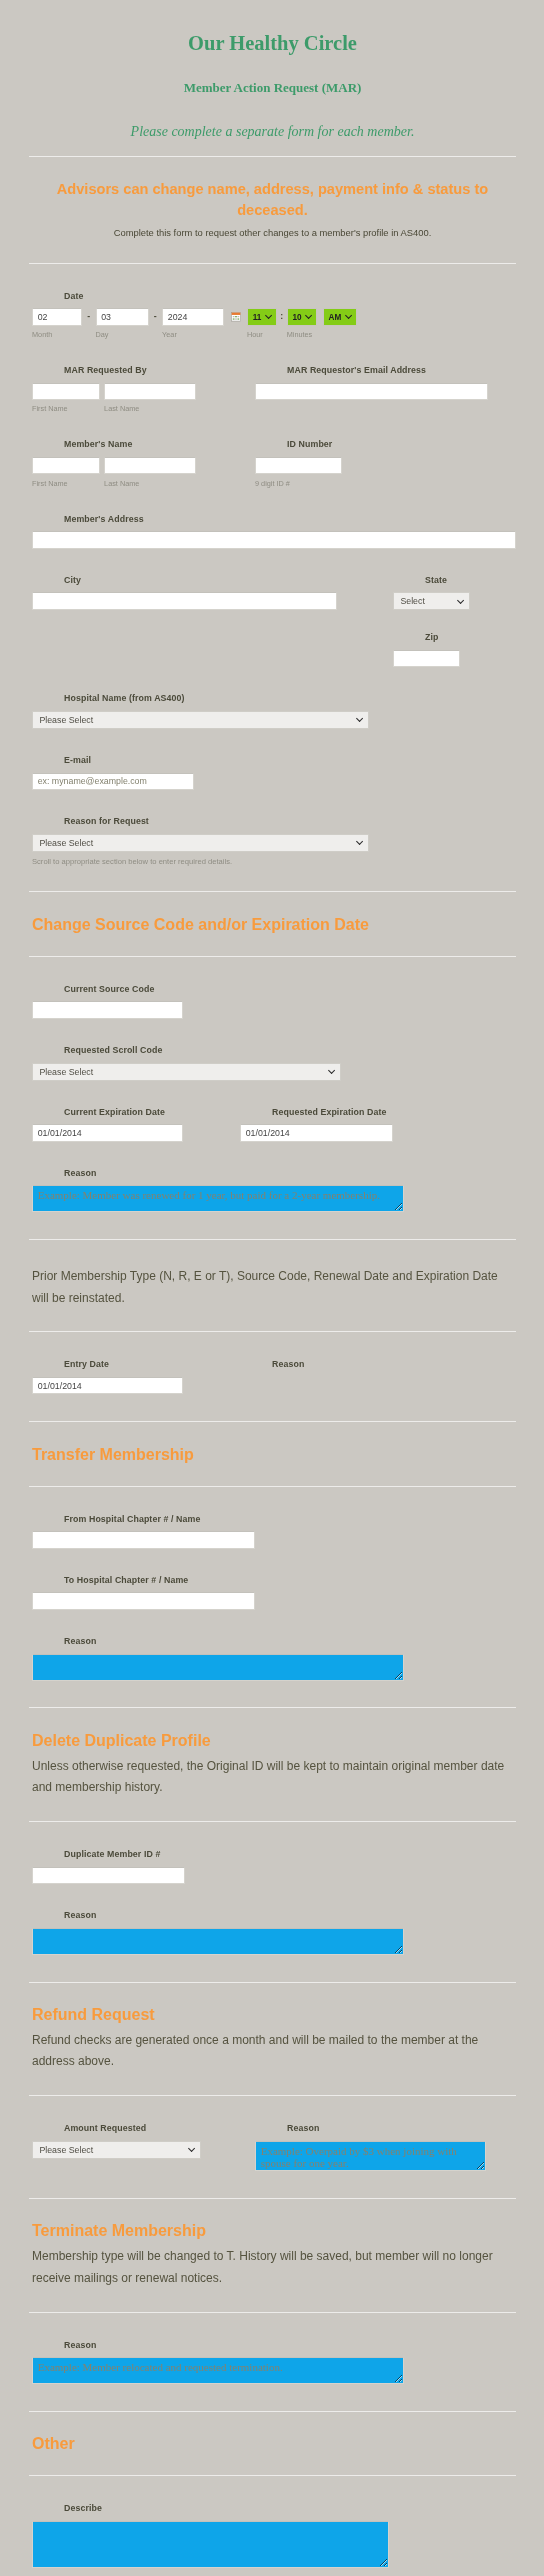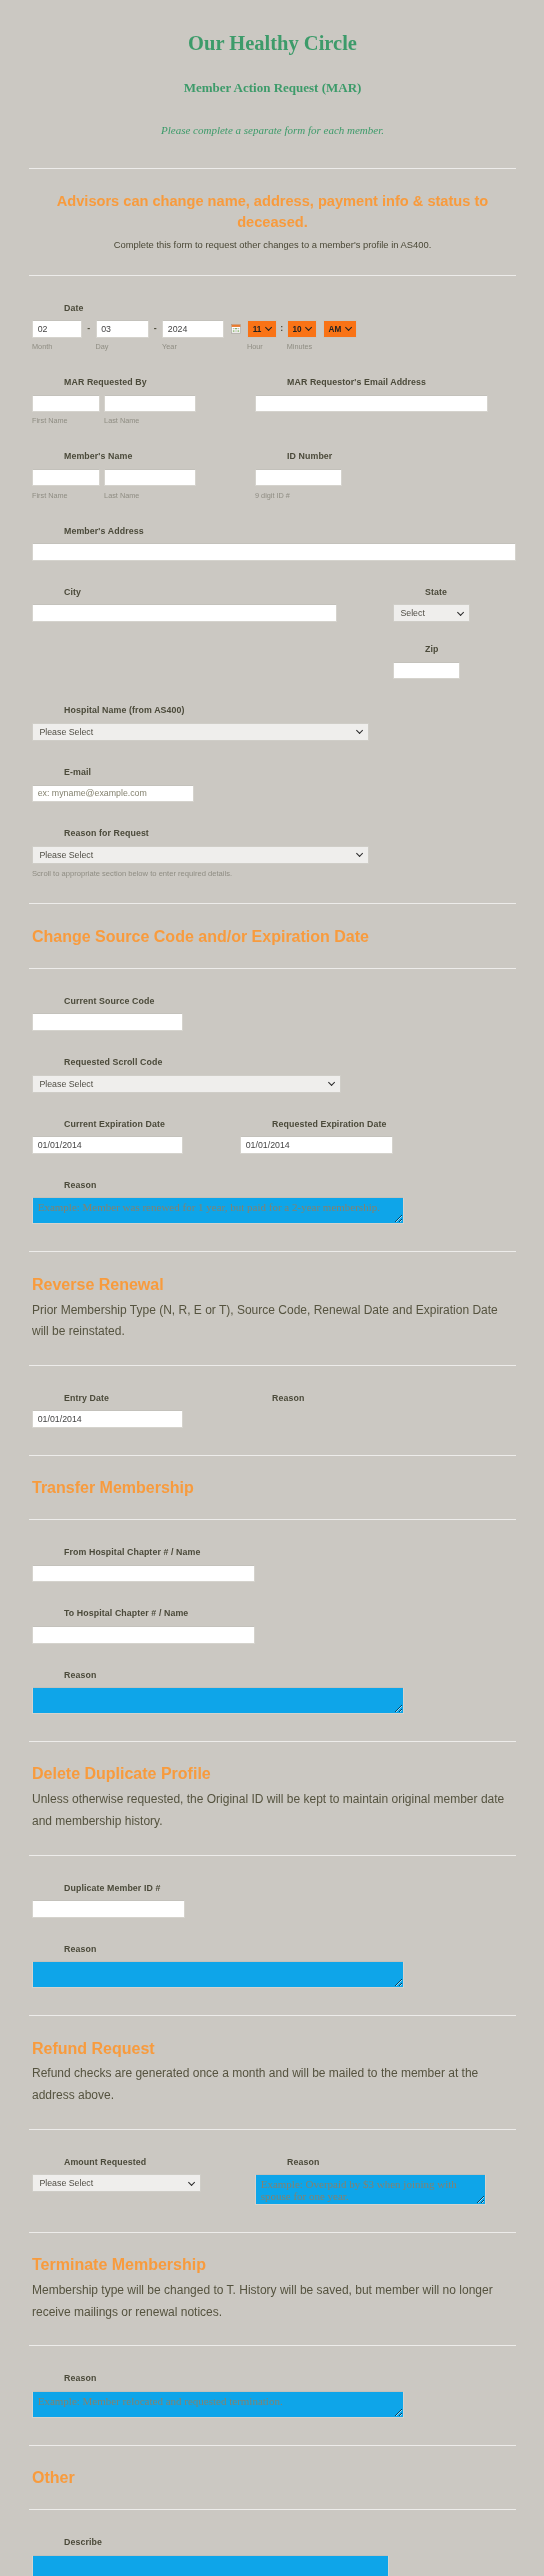--- a/index.html
+++ b/index.html
@@ -3,21 +3,21 @@
 <meta charset="utf-8">
 <style>
   html,body{margin:0;padding:0;}
   body{background:#cbc8c2;font-family:"Liberation Sans",sans-serif;}
   .page{width:545px;margin:0 auto;background:#cbc8c2;padding:32px 0 17.6px;box-sizing:border-box;}
 
   
   .hdr{ text-align:center; }
   .hdr-title{font-family:"Liberation Serif",serif;font-weight:bold;font-size:20.5px;color:#3d9b6a;margin:0 0 24.6px;}
   .hdr-sub{font-family:"Liberation Serif",serif;font-weight:bold;font-size:13px;color:#3d9b6a;margin:0 0 28px;}
-  .hdr-note{font-family:"Liberation Serif",serif;font-style:italic;font-size:11px;color:#3d9b6a;margin:0 0 32px;}
+  .hdr-note{font-family:"Liberation Serif",serif;font-style:italic;font-size:14px;color:#3d9b6a;margin:0 0 16px;}
 
   hr.divider{border:none;border-top:0.6px solid rgba(255,255,255,0.65);margin:0 29px;}
 
   .intro{text-align:center;padding:22px 23.4px 0;}
   .intro h2{color:#f89b3d;font-size:14.6px;line-height:1.5;margin:0 0 4.7px;font-weight:bold;}
   .intro p{color:#4a4836;font-size:9.4px;margin:0 0 24.6px;}
 
   .section-head{padding:23.4px 29px 0 32px;}
   .section-head h2{color:#f89b3d;font-size:16px;font-weight:bold;margin:0 0 5.9px;}
   .section-head p{color:#55533f;font-size:12px;line-height:1.8;margin:2.3px 0 0;max-width:475px;}
@@ -40,21 +40,21 @@
   .chev{width:4.1px;height:4.1px;border-right:1.2px solid #2b2b2b;border-bottom:1.2px solid #2b2b2b;
     transform:rotate(45deg);margin-top:-2.3px;flex:0 0 auto;}
 
   
   .date-row{display:flex;align-items:flex-start;}
   .dcol{display:flex;flex-direction:column;}
   .dash{font-weight:bold;color:#4b4a3a;font-size:8.8px;line-height:17.6px;margin:0 5.3px;}
   .colon{margin:0 3.5px;}
   .w-month{width:50px;} .w-day{width:53px;} .w-year{width:62px;}
   .cal{margin:4.1px 5.9px 0 7px;line-height:0;cursor:pointer;}
-  .mini-select{background:#f97316;border:0.6px solid #c8c6c0;height:17.6px;padding:0 4.7px;display:flex;align-items:center;
+  .mini-select{background:#84cc16;border:0.6px solid #c8c6c0;height:17.6px;padding:0 4.7px;display:flex;align-items:center;
     gap:4.7px;font-weight:bold;font-size:8.2px;color:#222;box-sizing:border-box;cursor:pointer;}
   .mini-select .chev{border-color:#222;}
 
   .row{display:flex;}
   .col-l355{width:208px;flex:0 0 208px;}
   .col-l380{width:223px;flex:0 0 223px;}
   .col-l617{width:361px;flex:0 0 361px;}
   .name-pair{display:flex;gap:4.1px;}
 
   .w116{width:68px;} .w157{width:92px;} .w397{width:233px;} .w148{width:87px;}
@@ -264,21 +264,20 @@
 
     <div class="field" style="margin-bottom:21px;">
       <label class="f-label">Reason</label>
       <textarea class="txt w635 h46" placeholder="Example: Member was renewed for 1 year, but paid for a 2-year membership." style=""></textarea>
     </div>
   </div>
 
   <hr class="divider">
 
   <div class="section-head">
-    <h2>Reverse Renewal</h2>
     <p>Prior Membership Type (N, R, E or T), Source Code, Renewal Date and Expiration Date will be reinstated.</p>
   </div>
 
   <hr class="divider">
 
   <div class="fields">
     <div class="row field" style="margin-bottom:21px;">
       <div class="col-l355">
         <label class="f-label">Entry Date</label>
         <input class="txt w258" value="01/01/2014" style="">

